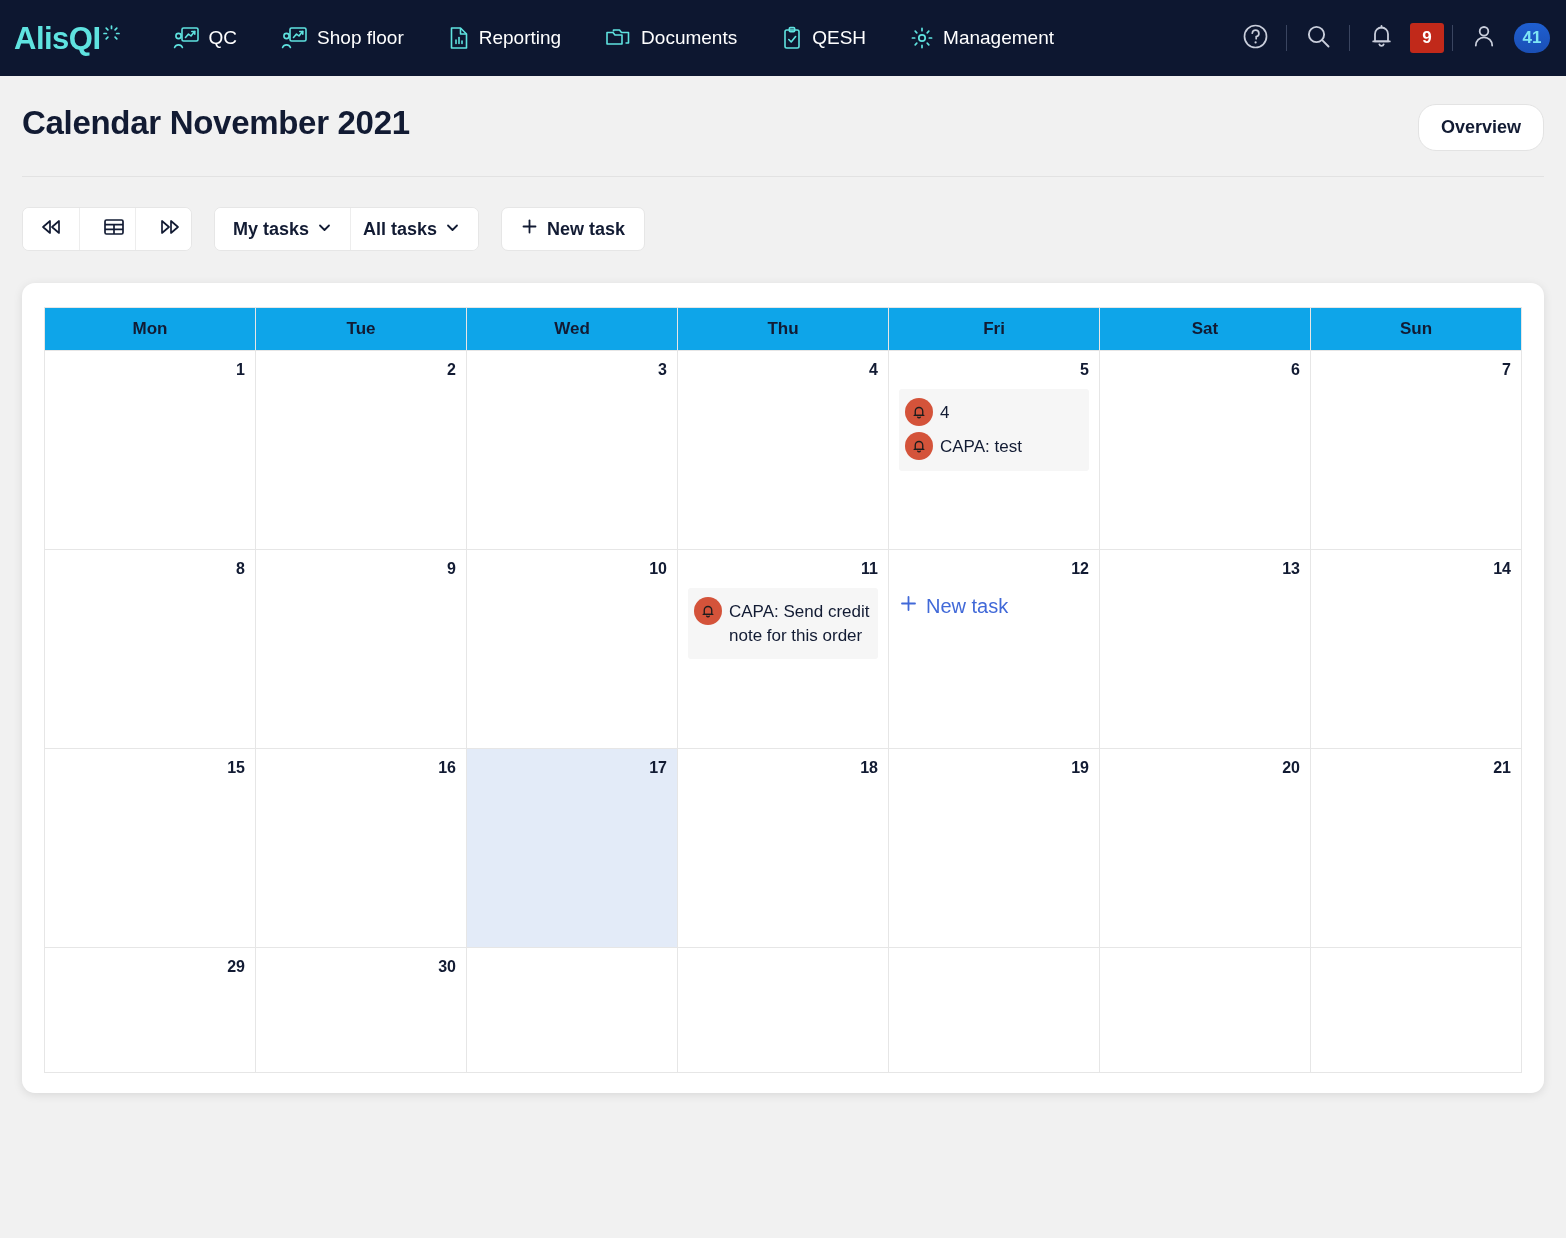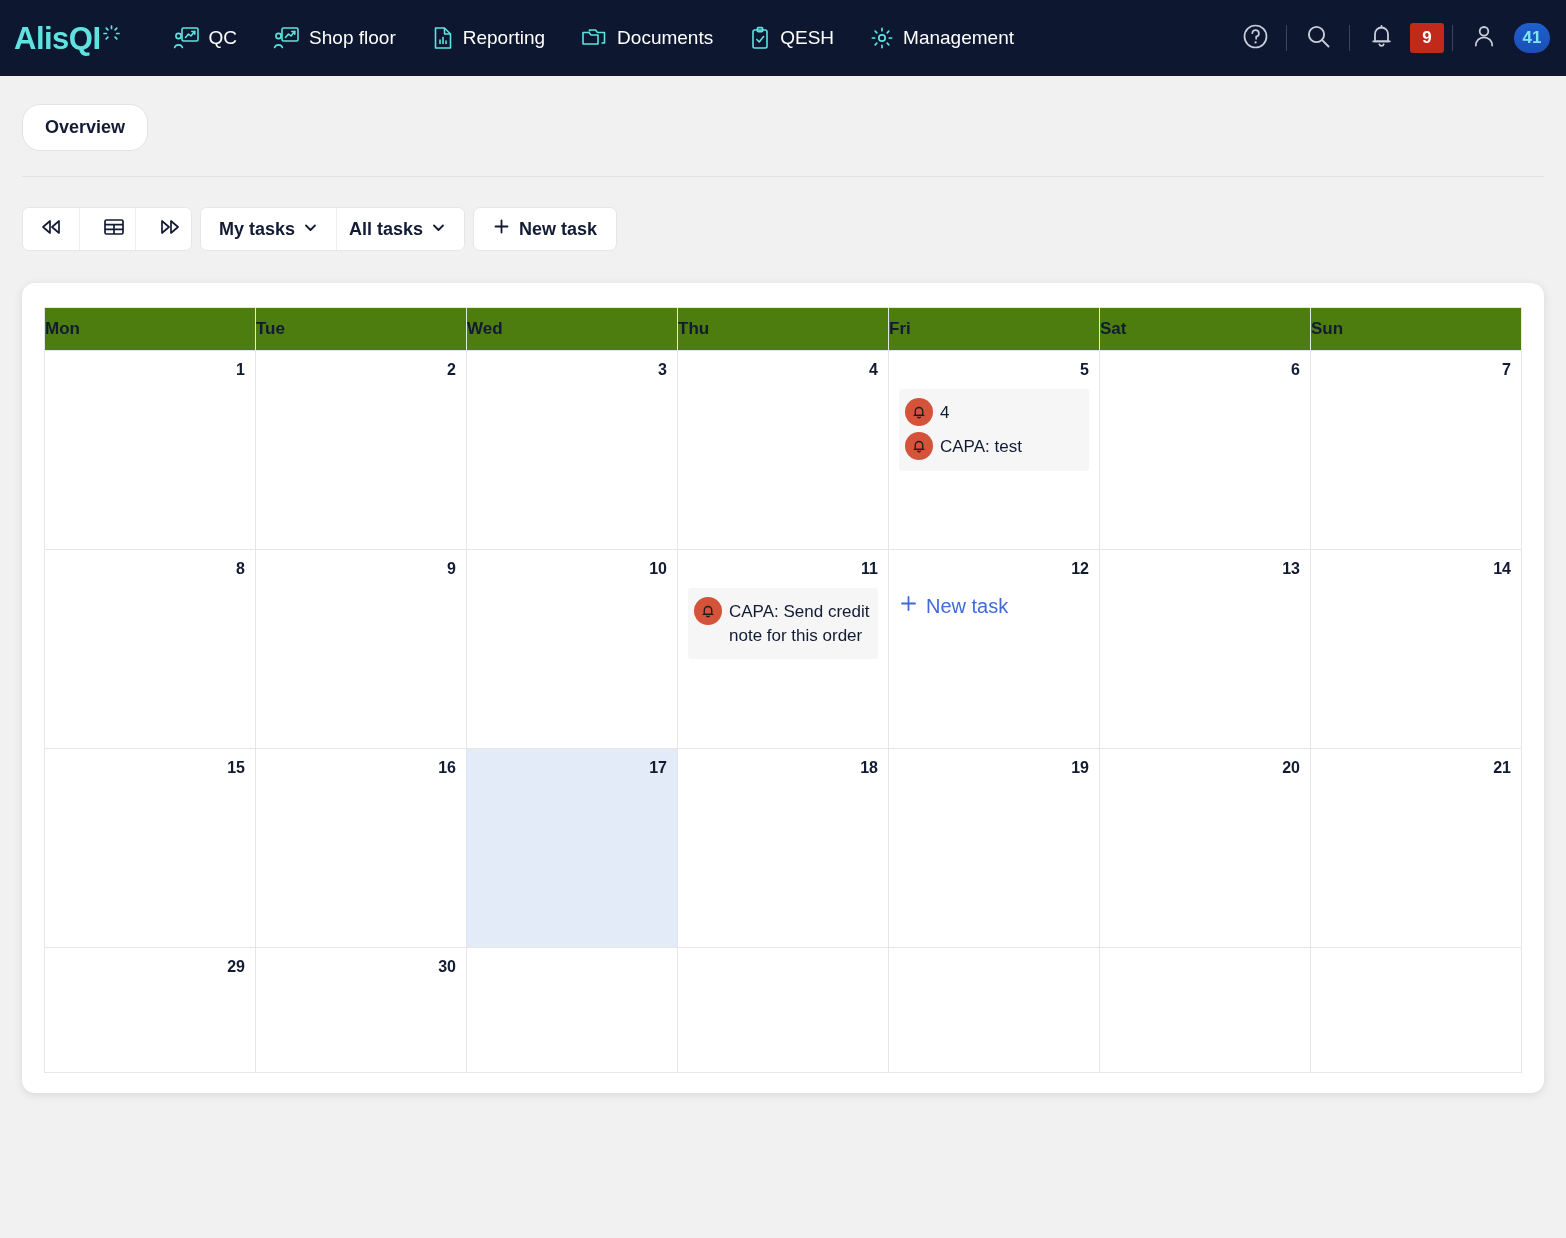--- a/index.html
+++ b/index.html
@@ -18,21 +18,21 @@
     display: flex; align-items: center;
     padding: 0 16px 0 14px;
   }
   .logo { display: flex; align-items: flex-start; margin-right: 38px; }
   .logo-text {
     font-size: 31px; font-weight: 700; letter-spacing: -0.5px;
     color: #5fe3e0; line-height: 1;
   }
   .logo-spark { margin-left: 1px; margin-top: 1px; }
 
-  .nav-items { display: flex; align-items: center; gap: 8px; }
+  .nav-items { display: flex; align-items: center; gap: 16px; }
   .nav-item {
     display: flex; align-items: center; gap: 9px;
     padding: 8px 14px; cursor: pointer;
     color: #ffffff; font-size: 19px; font-weight: 400;
     white-space: nowrap;
   }
   .nav-item svg { display: block; flex: none; }
 
   .nav-right { margin-left: auto; display: flex; align-items: center; gap: 0; }
   .nr-btn {
@@ -63,21 +63,21 @@
   .overview-btn {
     background: #fff; border: 1px solid #e3e3e3; border-radius: 18px;
     padding: 12px 22px; font-size: 18px; font-weight: 600; color: #121b33;
     cursor: pointer; font-family: inherit;
   }
   .head-rule { margin: 25px 22px 0 22px; height: 1px; background: #e2e2e2; }
 
   
   .toolbar {
     margin: 30px 22px 0 22px;
-    display: flex; align-items: flex-end; gap: 8px;
+    display: flex; align-items: flex-end; gap: 22px;
   }
   .btn-group {
     display: flex; background: #fff; border-radius: 7px;
     border: 1px solid #e6e6e6; overflow: hidden;
   }
   .btn-group > .tb-btn + .tb-btn { border-left: 1px solid #ededed; padding-left: 12px; }
   .tb-btn {
     background: #fff; border: none; cursor: pointer;
     height: 42px; display: flex; align-items: center; justify-content: center;
     font-family: inherit; font-size: 18px; font-weight: 600; color: #121b33;
@@ -96,23 +96,23 @@
 
   
   .cal-card {
     margin: 32px 22px 0 22px;
     background: #fff; border-radius: 13px;
     box-shadow: 0 2px 10px rgba(0,0,0,0.10);
     padding: 24px 22px 20px 22px;
   }
   .cal-table { width: 100%; border-collapse: collapse; table-layout: fixed; }
   .cal-table th {
-    background: #4d7c0f; border: 1px solid #e6e6e6;
+    background: #0ea5e9; border: 1px solid #e6e6e6;
     font-size: 17px; font-weight: 600; color: #121b33;
-    padding: 11px 0; text-align: left;
+    padding: 11px 0; text-align: center;
   }
   .cal-table td {
     border: 1px solid #e6e6e6; vertical-align: top;
     height: 199px; padding: 10px 10px 6px 10px; position: relative;
   }
   .cal-table tr.short td { height: 125px; }
   .daynum { font-size: 16px; font-weight: 700; color: #121b33; text-align: right; display:block; }
   td.today { background: #e3ebf8; }
 
   .evt-stack { margin-top: 10px; background: #f6f6f6; border-radius: 3px; padding: 6px 6px 8px 6px; }
@@ -264,20 +264,21 @@
           <circle cx="13" cy="8.3" r="4.3"></circle>
           <path d="M4.8 22.5a8.2 8.2 0 0 1 16.4 0" stroke-linecap="round"></path>
         </svg>
       </span>
     </div>
     <div class="badge-user">41</div>
   </div>
 </div>
 
 <div class="page-head">
+  <div class="page-title">Calendar November 2021</div>
   <button class="overview-btn">Overview</button>
 </div>
 <div class="head-rule"></div>
 
 <div class="toolbar">
 
   <div class="btn-group">
     <button class="tb-btn icon-only">
       <span>
         <svg width="24" height="20" viewBox="0 0 24 20" fill="none" stroke="#121b33" stroke-width="1.7" stroke-linejoin="round">

